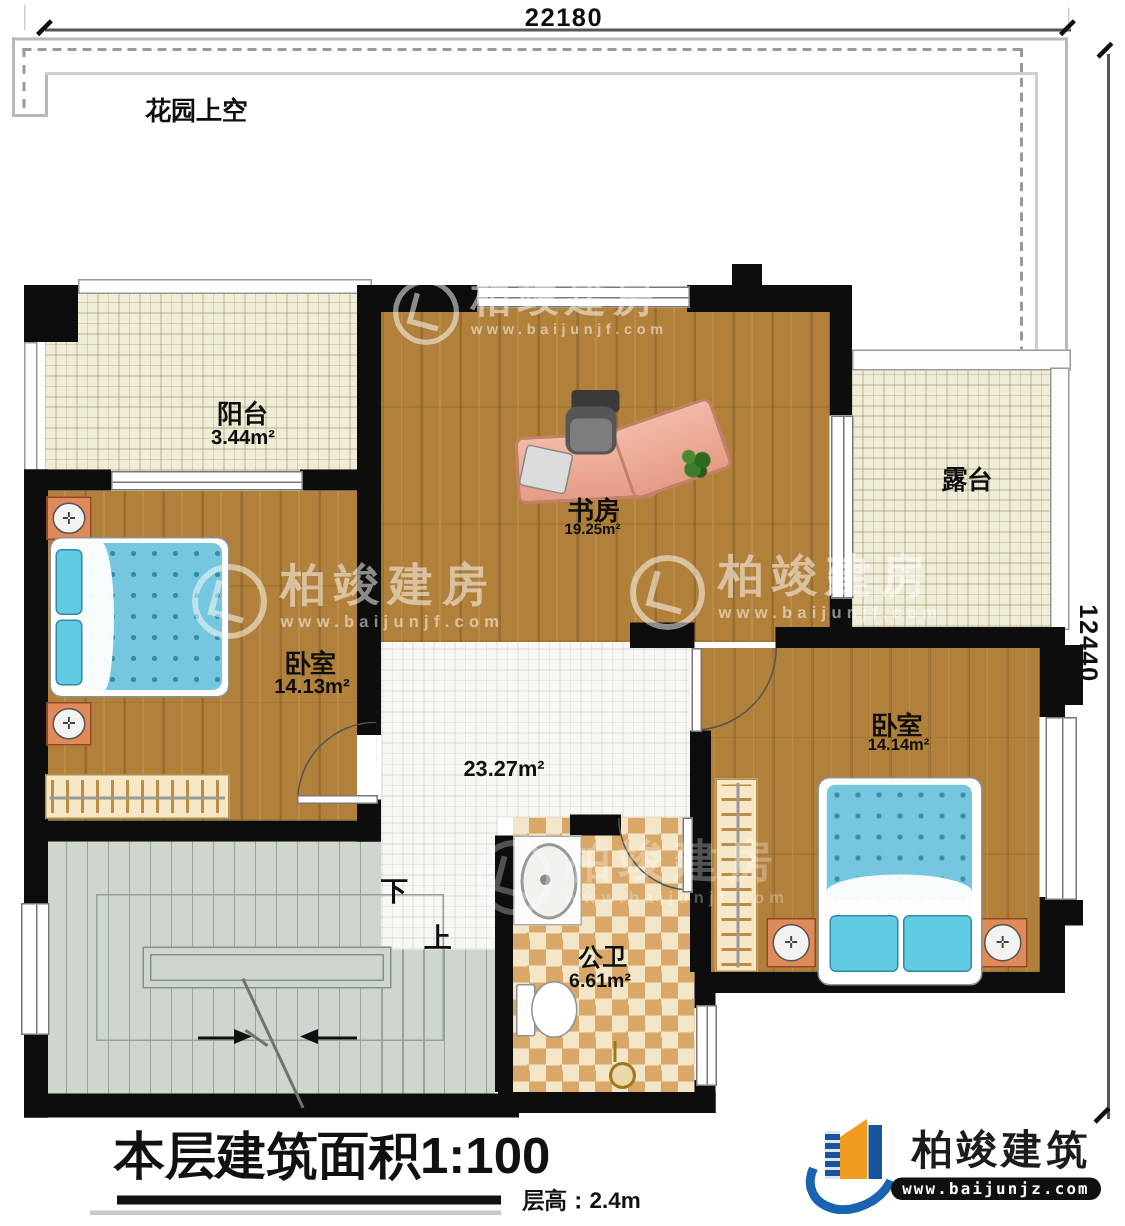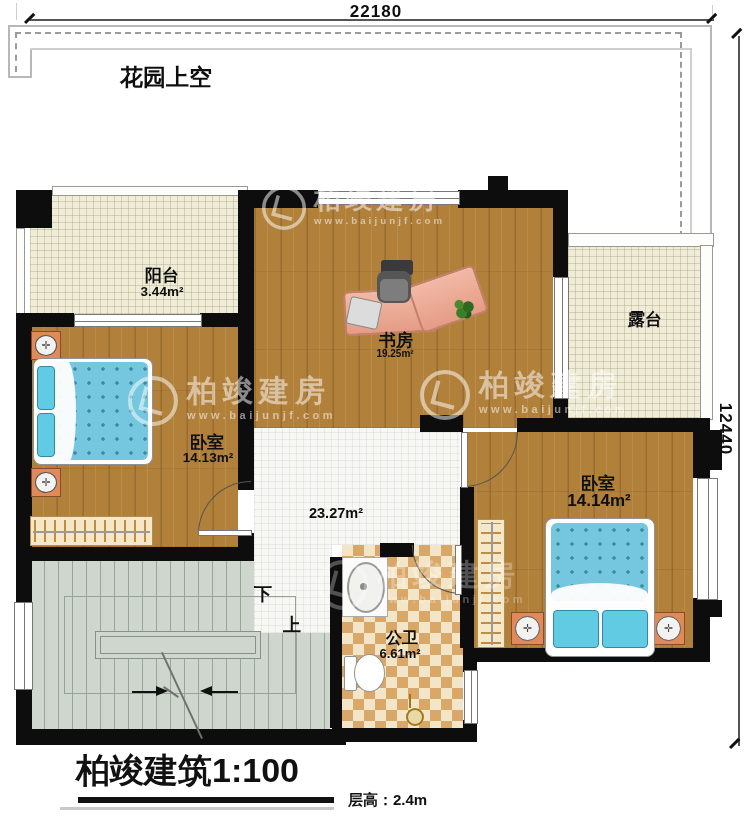--- a/index.html
+++ b/index.html
@@ -83,21 +83,21 @@
   <div class="gline" style="left:8px;top:25px;width:704px;height:2px;"></div>
   <div class="gline" style="left:710px;top:25px;width:2px;height:215px;"></div>
   <div class="gline" style="left:8px;top:25px;width:2px;height:53px;"></div>
   <div class="gline" style="left:8px;top:76px;width:24px;height:2px;"></div>
   <div class="gline" style="left:30px;top:48px;width:2px;height:30px;"></div>
   <div class="gline2" style="left:30px;top:48px;width:662px;height:1.5px;"></div>
   <div class="gline2" style="left:690px;top:48px;width:1.5px;height:192px;"></div>
   <div class="dashh" style="left:15px;top:32px;width:666px;"></div>
   <div class="dashv" style="left:680px;top:32px;height:205px;"></div>
   <div class="dashv" style="left:15px;top:32px;height:40px;"></div>
-  <div class="room-label" style="left:129px;top:62px;font-size:23px;transform:none;left:97px;margin-left:23px;">花园上空</div>
+  <div class="room-label" style="left:129px;top:62px;font-size:17px;transform:none;left:97px;">花园上空</div>
 
   <div class="tile" style="left:30px;top:194px;width:218px;height:120px;"></div>
   <div class="wood" style="left:30px;top:327px;width:208px;height:220px;"></div>
   <div class="wood" style="left:254px;top:192px;width:299px;height:236px;"></div>
   <div class="tile" style="left:568px;top:246px;width:132px;height:172px;"></div>
   <div class="wood" style="left:463px;top:432px;width:230px;height:216px;"></div>
   <div class="whitetile" style="left:254px;top:428px;width:206px;height:117px;"></div>
   <div class="whitetile" style="left:254px;top:545px;width:78px;height:88px;"></div>
   <div class="checker" style="left:342px;top:545px;width:121px;height:195px;"></div>
   <div class="stairs" style="left:30px;top:558px;width:224px;height:175px;"></div>
@@ -193,21 +193,21 @@
   <div class="wardrobe vert" style="left:477px;top:519px;width:28px;height:129px;"></div>
   <div class="stand" style="left:511px;top:612px;width:33px;height:33px;"></div>
   <div class="stand" style="left:652px;top:612px;width:33px;height:33px;"></div>
   <div class="bedbase" style="left:545px;top:518px;width:110px;height:139px;">
     <div class="mattress" style="left:5px;top:4px;width:97px;height:78px;"></div>
     <div class="fold" style="left:5px;top:64px;width:97px;height:26px;border-radius:100% 100% 0 0 / 90% 90% 0 0;"></div>
     <div class="pillow" style="left:7px;top:91px;width:44px;height:36px;"></div>
     <div class="pillow" style="left:56px;top:91px;width:44px;height:36px;"></div>
   </div>
   <div class="room-label" style="left:598px;top:472px;font-size:17px;">卧室</div>
-  <div class="area-label" style="left:599px;top:491px;font-size:17px;">14.14m²</div>
+  <div class="area-label" style="left:599px;top:491px;font-size:11px;">14.14m²</div>
 
   <div class="area-label" style="left:336px;top:505px;font-size:14.5px;">23.27m²</div>
 
   <div class="abs" style="left:342px;top:557px;width:44px;height:58px;background:#fbfbf9;border:1px solid #aaa;">
     <div class="abs" style="left:4px;top:4px;width:34px;height:47px;border:2px solid #999;border-radius:50%;background:#f1f1ee;"></div>
     <div class="abs" style="left:17px;top:25px;width:7px;height:7px;border-radius:50%;background:#8a8a8a;"></div>
   </div>
   <div class="abs" style="left:344px;top:656px;width:11px;height:33px;background:#fff;border:1.5px solid #8d9296;border-radius:2px;"></div>
   <div class="abs" style="left:354px;top:654px;width:29px;height:36px;background:#fff;border:1.5px solid #8d9296;border-radius:50%;"></div>
   <div class="abs" style="left:406px;top:708px;width:14px;height:14px;border-radius:50%;border:2px solid #a07818;background:#e9d9a9;"></div>
@@ -238,20 +238,28 @@
   </div>
   <div class="wm" style="left:318px;top:560px;opacity:.55;">
     <div class="wm-ring"></div>
     <div class="wm-col">
       <div class="wm-text">柏竣建房</div>
       <div class="wm-url">www.baijunjf.com</div>
     </div>
   </div>
 
   <div class="abs" style="left:76px;top:748px;font-weight:bold;font-size:34px;white-space:nowrap;">
-    <span>柏竣建筑</span><span>1:100</span>
+    <span>本层建筑面积</span><span>1:100</span>
   </div>
   <div class="abs" style="left:78px;top:797px;width:256px;height:6px;background:#111;"></div>
   <div class="abs" style="left:60px;top:807px;width:274px;height:2.5px;background:#c9c9c9;"></div>
   <div class="abs" style="left:348px;top:791px;font-size:15px;font-weight:600;white-space:nowrap;">层高：2.4m</div>
 
+  <div class="abs" style="left:536px;top:742px;width:200px;height:62px;">
+    <div class="abs" style="left:0px;top:16px;width:52px;height:38px;border:6px solid transparent;border-bottom-color:#1a63b0;border-left-color:#1a63b0;border-radius:50%;transform:rotate(-25deg);"></div>
+    <div class="abs" style="left:24px;top:4px;width:18px;height:40px;background:#f29c1f;clip-path:polygon(100% 0,100% 100%,0 100%,0 30%);"></div>
+    <div class="abs" style="left:14px;top:12px;width:10px;height:32px;background:#17549c;background-image:repeating-linear-gradient(0deg,rgba(255,255,255,.85) 0 2px,rgba(0,0,0,0) 2px 6px);"></div>
+    <div class="abs" style="left:43px;top:8px;width:9px;height:36px;background:#17549c;"></div>
+    <div class="abs" style="left:72px;top:6px;font-size:27px;font-weight:bold;letter-spacing:3px;color:#1c1c1c;white-space:nowrap;">柏竣建筑</div>
+    <div class="abs" style="left:58px;top:43px;width:140px;height:15px;background:#101010;border-radius:8px;color:#fff;font-size:10.5px;font-weight:bold;letter-spacing:1.5px;display:flex;align-items:center;justify-content:center;font-family:'DejaVu Sans Mono',monospace;">www.baijunjz.com</div>
+  </div>
 
 </div>
 
 </body></html>

